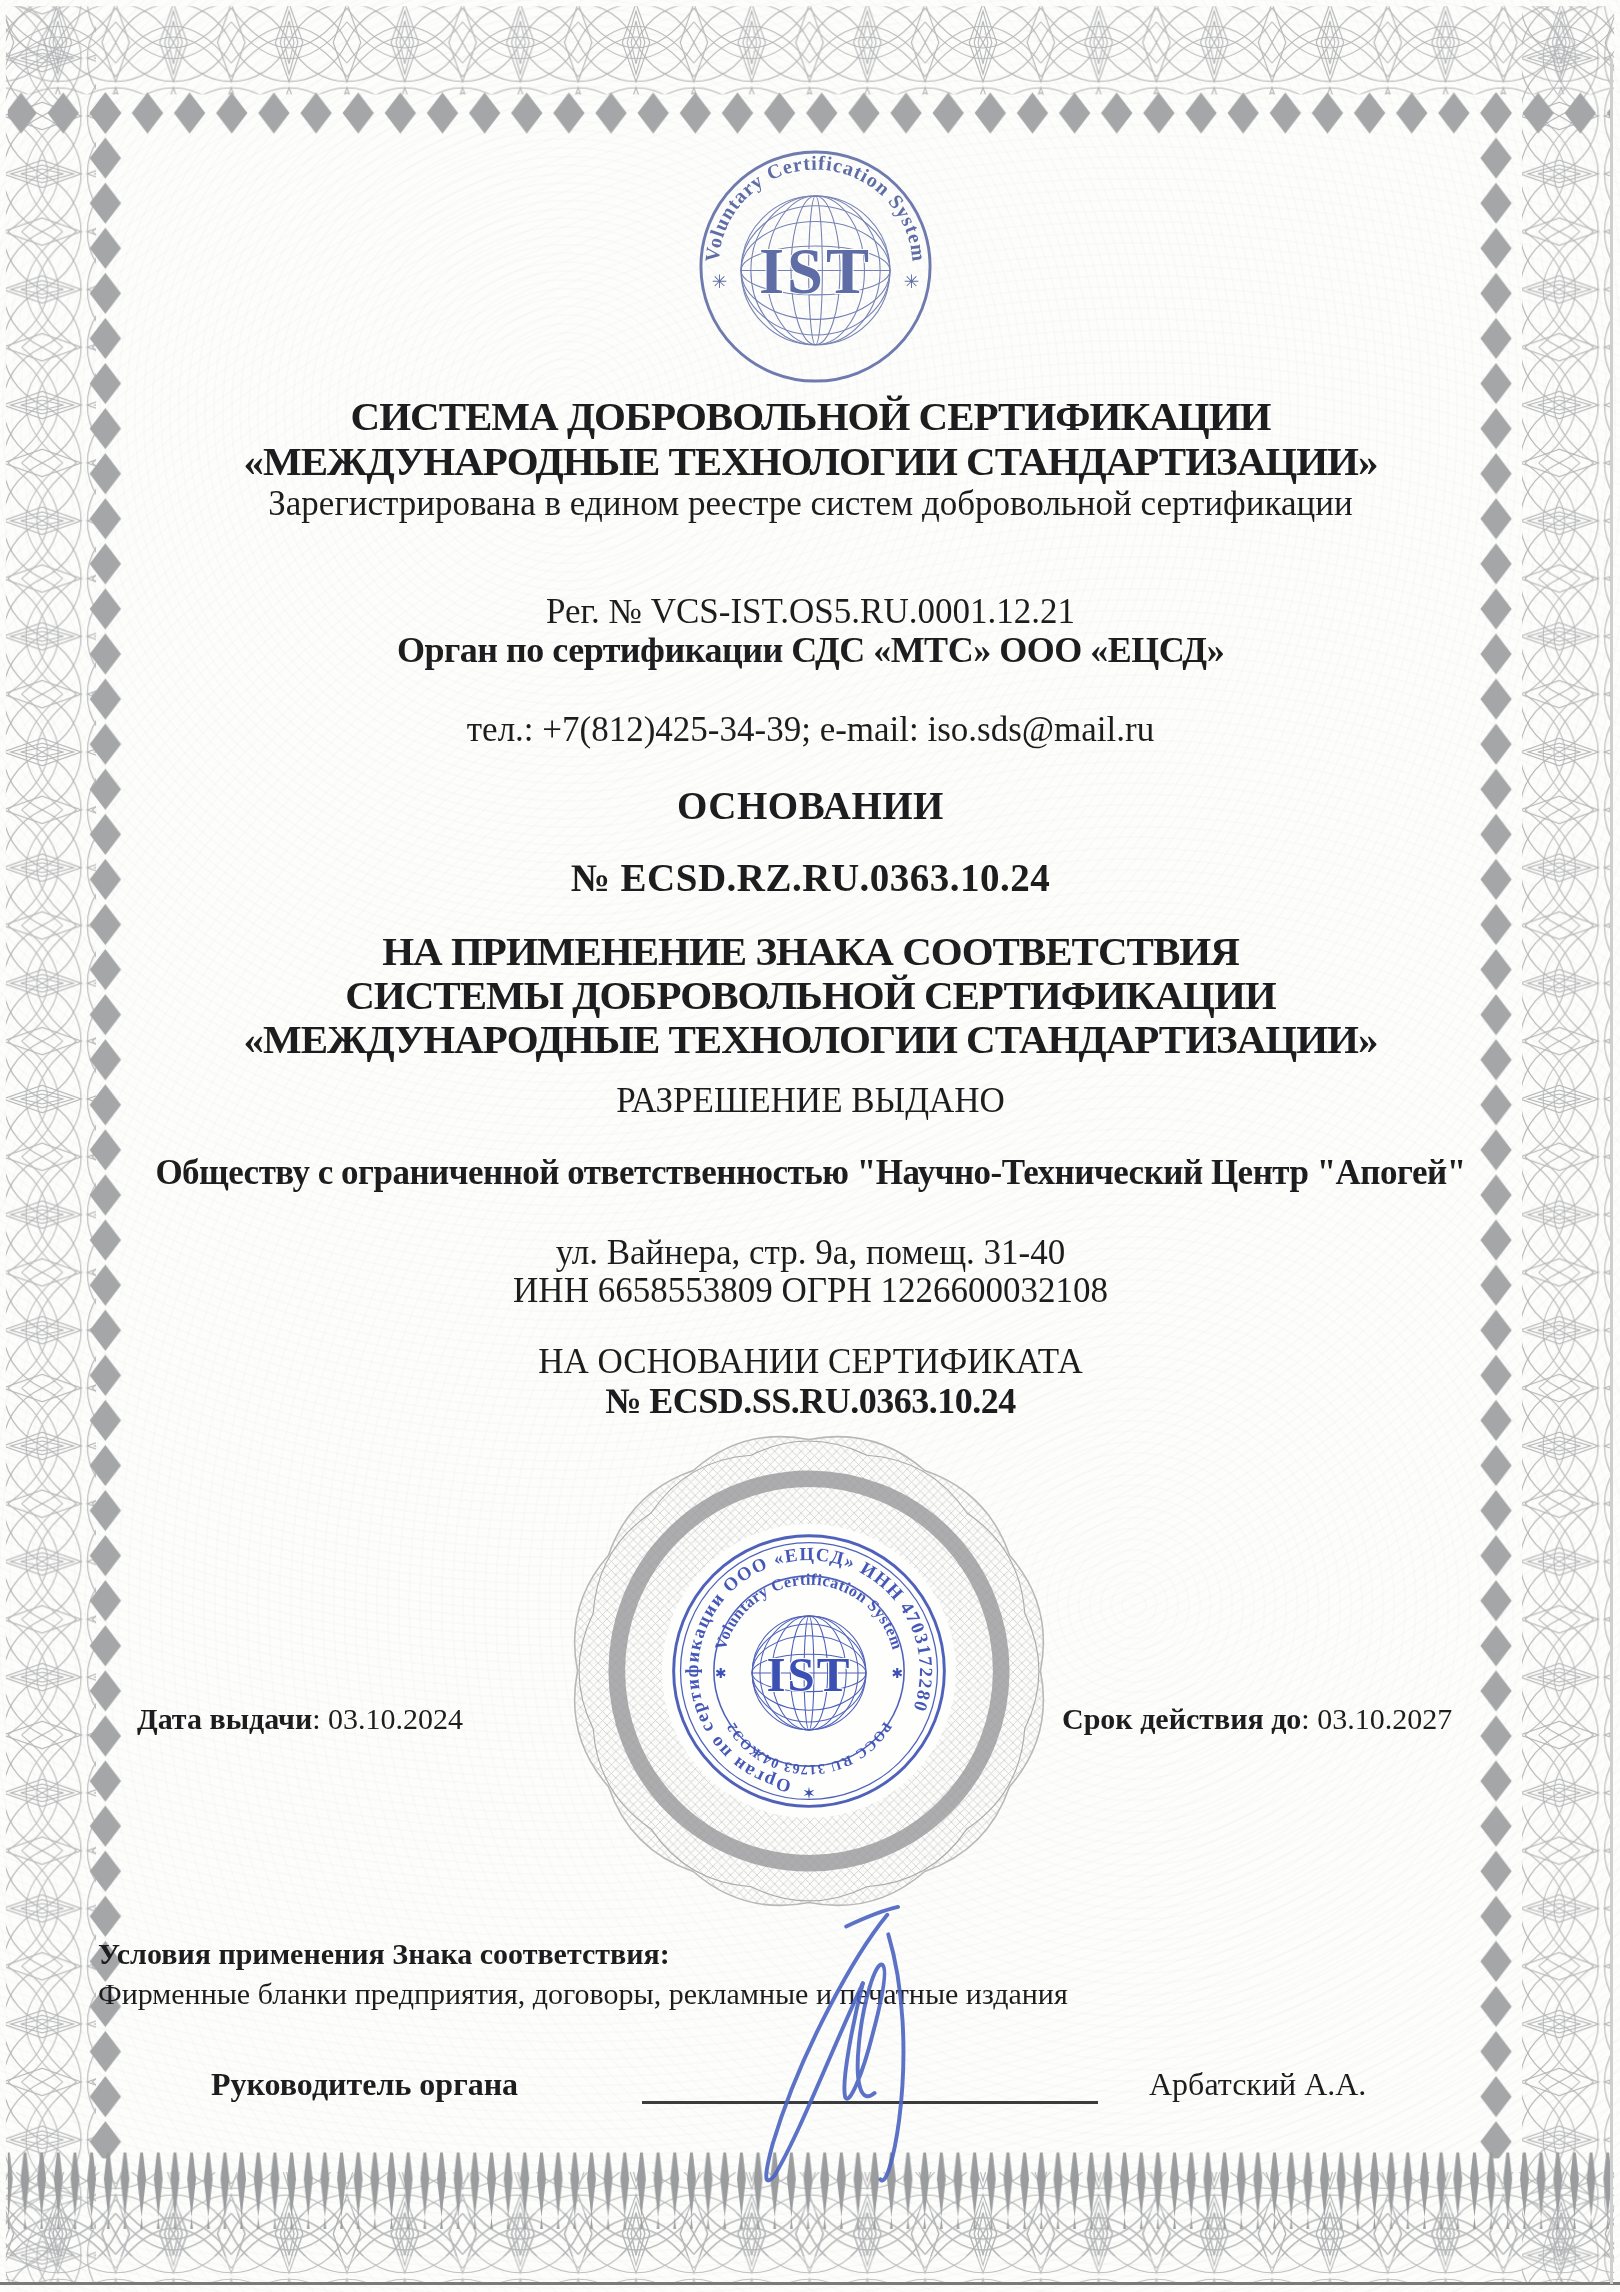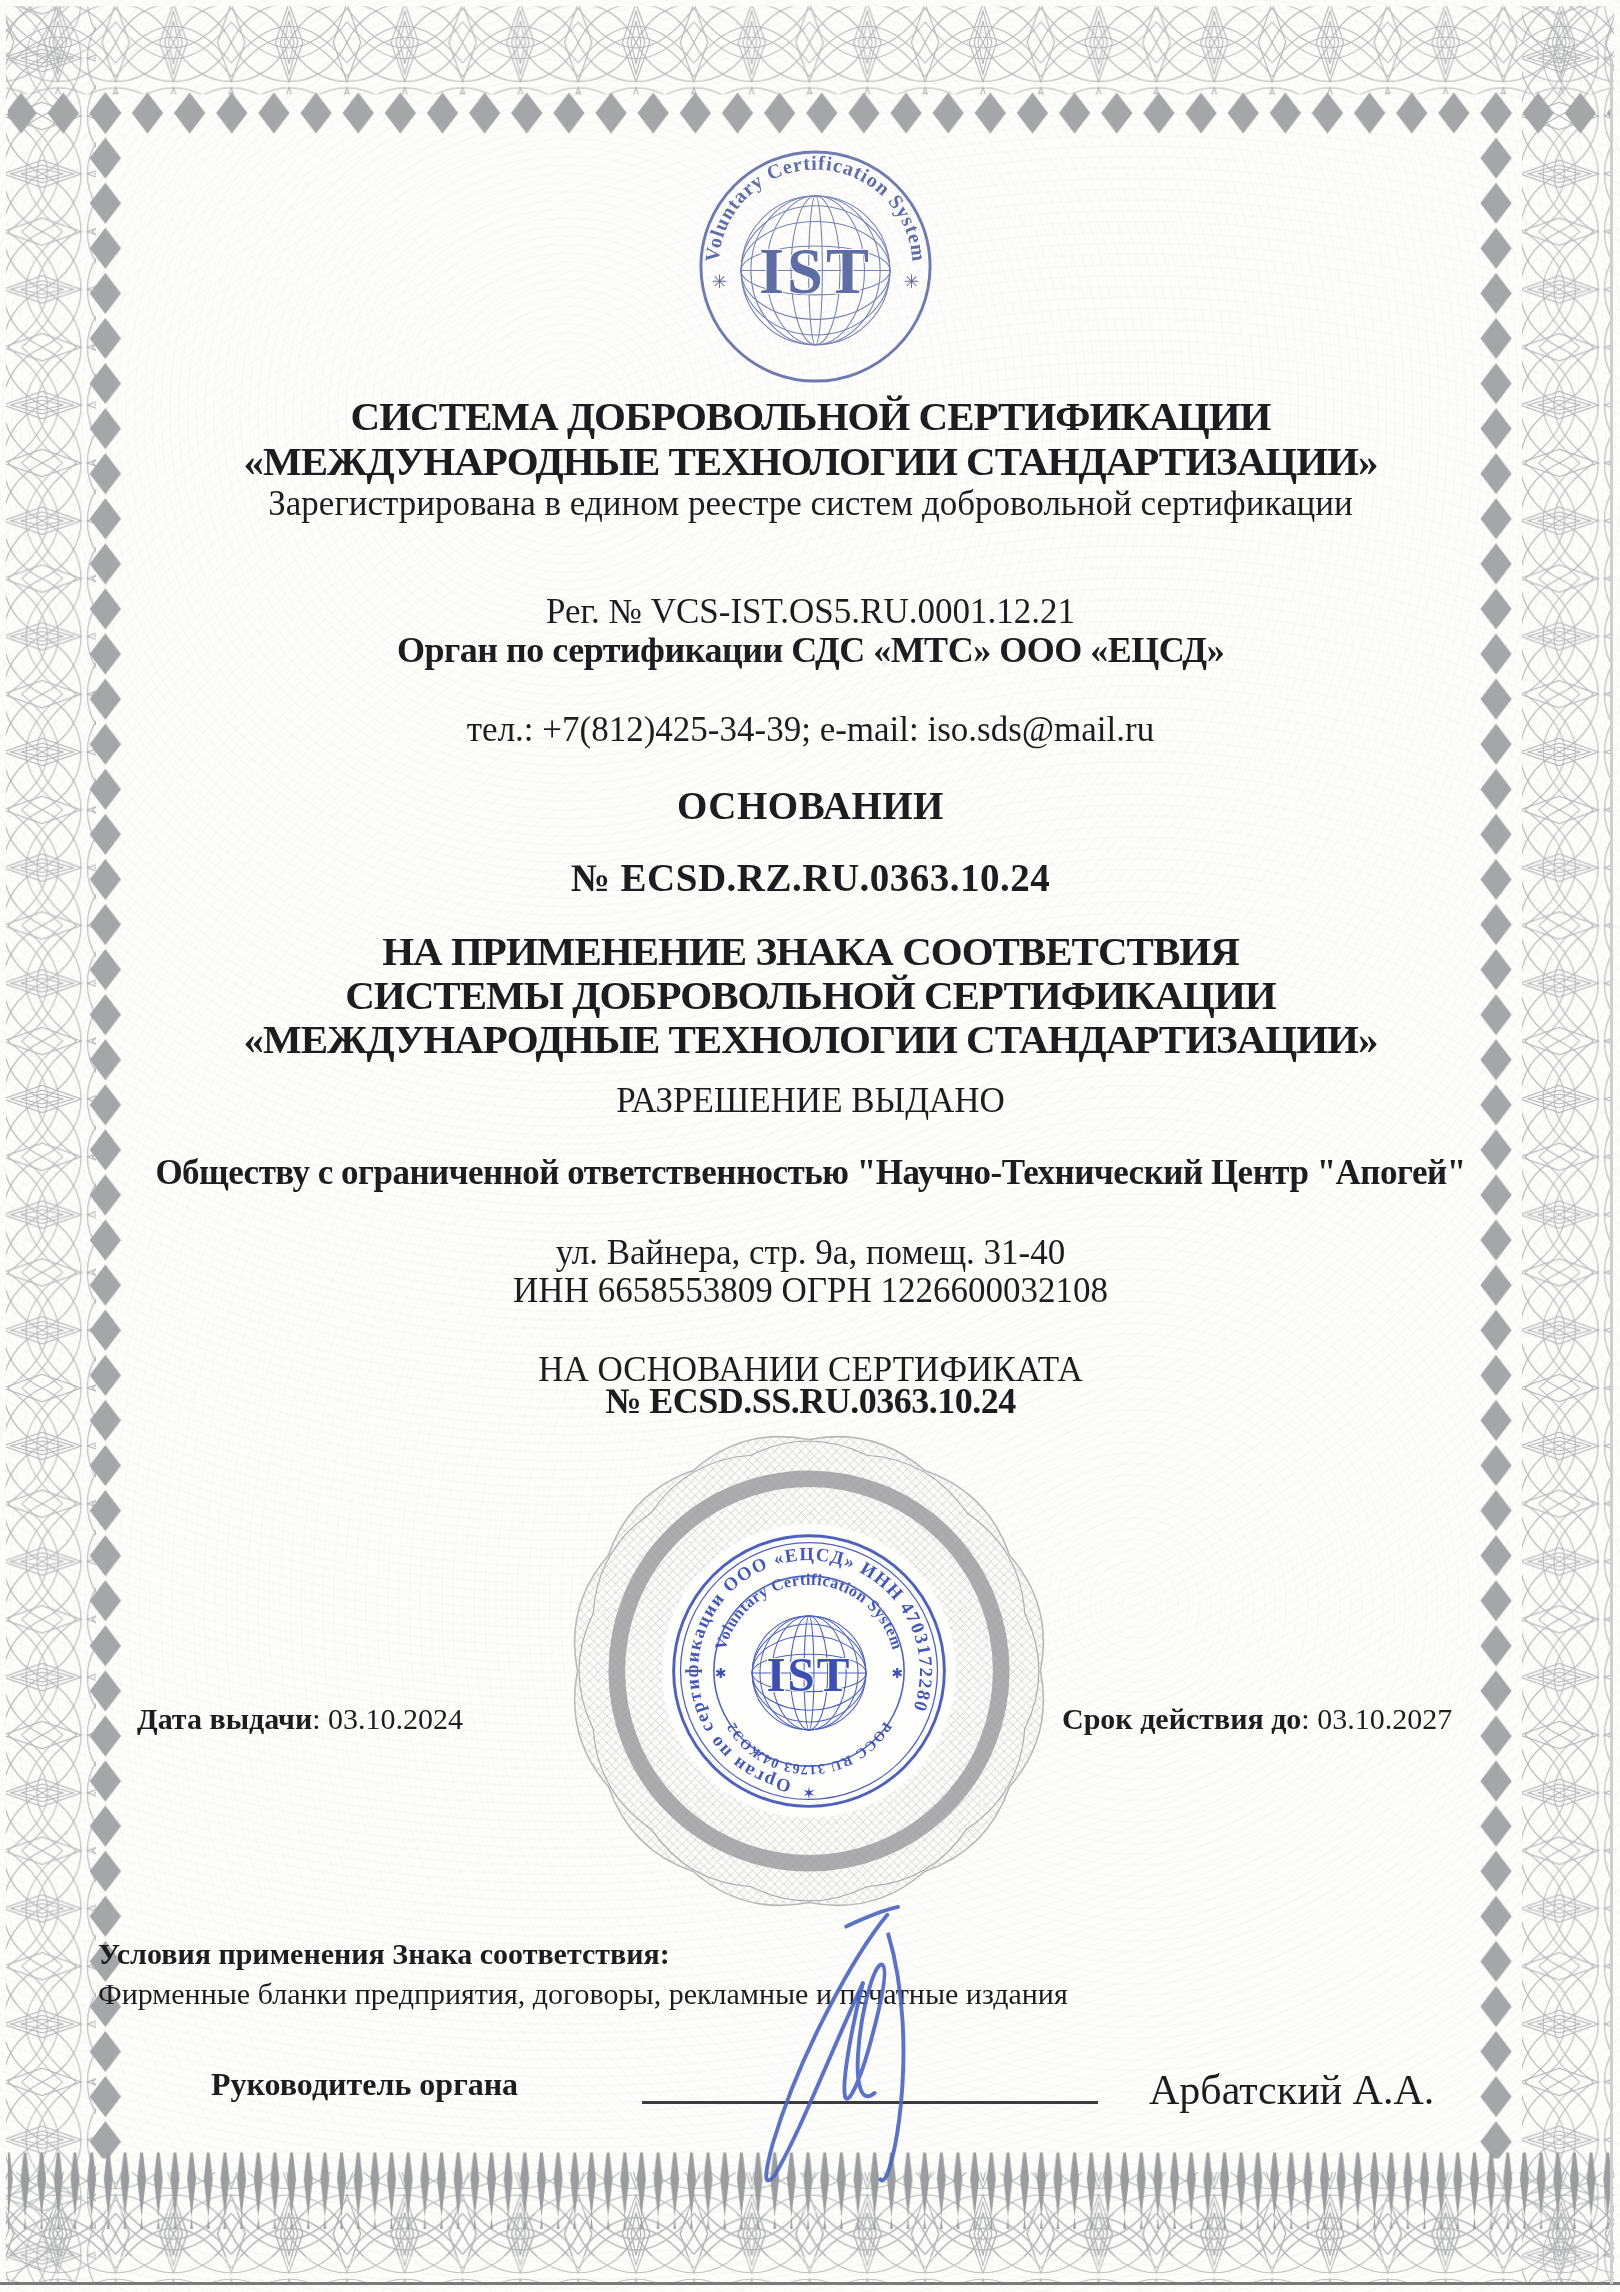--- a/index.html
+++ b/index.html
@@ -123,21 +123,21 @@
   <div class="line t-big" style="top:927px;">НА ПРИМЕНЕНИЕ ЗНАКА СООТВЕТСТВИЯ</div>
   <div class="line t-big" style="top:971px;">СИСТЕМЫ ДОБРОВОЛЬНОЙ СЕРТИФИКАЦИИ</div>
   <div class="line t-big" style="top:1015px;">«МЕЖДУНАРОДНЫЕ ТЕХНОЛОГИИ СТАНДАРТИЗАЦИИ»</div>
 
   <div class="line t-med" style="top:1081px;">РАЗРЕШЕНИЕ ВЫДАНО</div>
 
   <div class="line t-med" style="top:1153px;font-weight:bold;letter-spacing:-0.5px;">Обществу с ограниченной ответственностью "Научно-Технический Центр "Апогей"</div>
   <div class="line t-med" style="top:1233px;">ул. Вайнера, стр. 9а, помещ. 31-40</div>
   <div class="line t-med" style="top:1271px;">ИНН 6658553809 ОГРН 1226600032108</div>
 
-  <div class="line t-med" style="top:1342px;margin-top:8px;">НА ОСНОВАНИИ СЕРТИФИКАТА</div>
+  <div class="line t-med" style="top:1342px;">НА ОСНОВАНИИ СЕРТИФИКАТА</div>
   <div class="line t-medb" style="top:1380px;">№ ECSD.SS.RU.0363.10.24</div>
 
   <svg class="abs" style="left:554px;top:1416px;" width="510" height="510" viewBox="0 0 520 520">
     <defs>
       <pattern id="hatch" width="9" height="9" patternUnits="userSpaceOnUse">
         <path d="M0,9 L9,0 M0,0 L9,9" stroke="#bcbdbf" stroke-width="0.8" fill="none"></path>
       </pattern>
       <path id="sealOuterCircle" d="M 260 373 A 113 113 0 1 1 260 147 A 113 113 0 1 1 260 373" fill="none"></path>
       <path id="sealInnerTop" d="M 172 260 A 88 88 0 0 1 348 260" fill="none"></path>
       <path id="sealInnerBottom" d="M 348 268 A 88 88 0 0 1 172 268" fill="none"></path>
@@ -189,21 +189,21 @@
   </div>
   <div class="kv" style="left:1062px;top:1702px;">
     <b>Срок действия до</b><span>: 03.10.2027</span>
   </div>
 
   <div class="kv" style="left:98px;top:1937px;font-weight:bold;">Условия применения Знака соответствия:</div>
   <div class="kv" style="left:98px;top:1977px;">Фирменные бланки предприятия, договоры, рекламные и печатные издания</div>
 
   <div class="kv" style="left:211px;top:2066px;font-weight:bold;font-size:32px;">Руководитель органа</div>
   <div class="sig-line"></div>
-  <div class="kv" style="left:1149px;top:2066px;font-size:42px;">Арбатский А.А.</div>
+  <div class="kv" style="left:1149px;top:2066px;font-size:32px;">Арбатский А.А.</div>
 
   <svg class="abs" style="left:706px;top:1897px;" width="294" height="304" viewBox="0 0 300 310">
     <g fill="none" stroke="#4a64c2" stroke-width="4" stroke-linecap="round" opacity="0.9">
       <path d="M185,18 C152,58 96,158 68,252 C60,282 58,298 70,284 C96,240 131,150 160,88"></path>
       <path d="M160,88 C150,128 138,188 142,204 C146,214 160,180 170,140 C178,110 186,74 180,69 C173,65 160,108 156,150 C152,190 158,212 172,200"></path>
       <path d="M186,38 C201,88 206,158 197,228 C192,266 183,296 178,288"></path>
       <path d="M143,30 C160,22 178,14 196,10"></path>
     </g>
   </svg>
 

